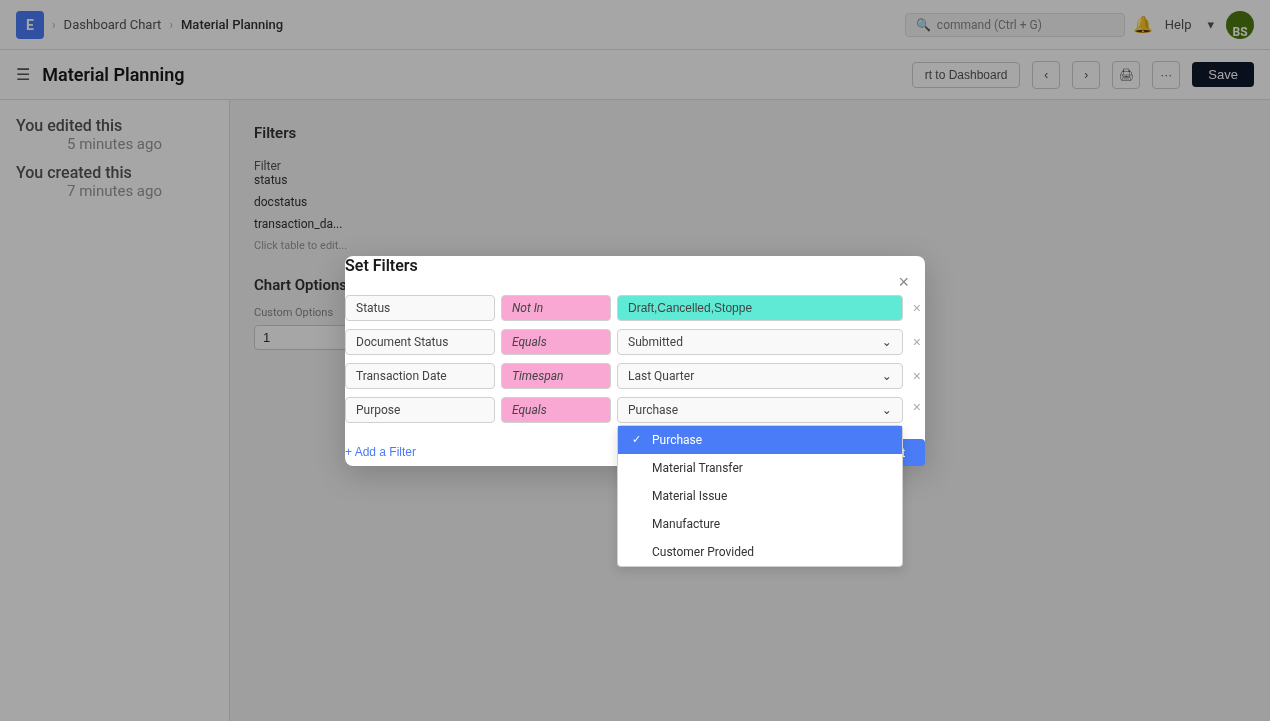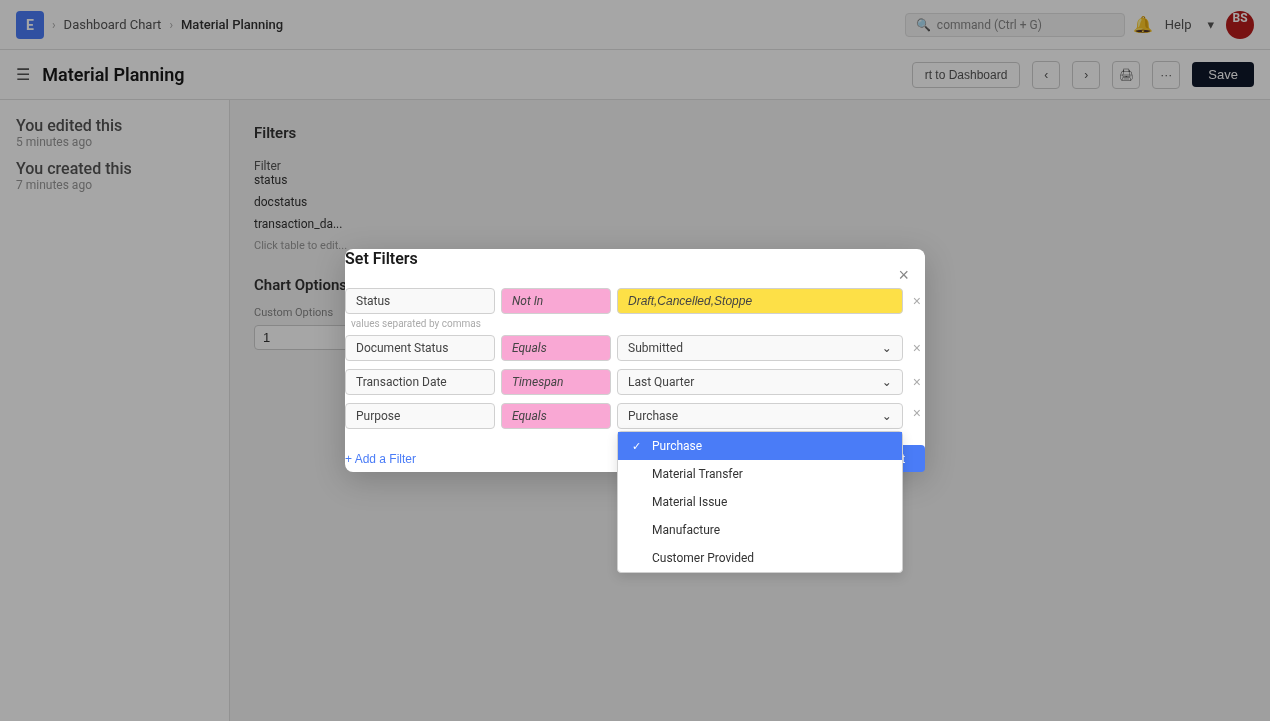--- a/index.html
+++ b/index.html
@@ -51,22 +51,22 @@
       border: 1px solid #e0e0e0;
       width: 220px;
     }
     .nav-actions { display: flex; align-items: center; gap: 12px; }
     .nav-bell { font-size: 16px; color: #555; cursor: pointer; }
     .nav-help {
       display: flex; align-items: center; gap: 16px;
       font-size: 13px; color: #555; cursor: pointer;
     }
     .nav-avatar {
-      width: 28px; height: 28px; background: #b91c1c;
-      border-radius: 50%; display: flex; align-items: flex-start;
+      width: 28px; height: 28px; background: #4d7c0f;
+      border-radius: 50%; display: flex; align-items: flex-end;
       justify-content: center; color: #fff; font-weight: bold; font-size: 12px;
     }
 
     
     .sub-header {
       height: 50px;
       background: #fff;
       border-bottom: 1px solid #e0e0e0;
       display: flex; align-items: center;
       padding: 0 16px; gap: 12px;
@@ -101,21 +101,21 @@
     .sidebar {
       width: 230px;
       background: #fff;
       border-right: 1px solid #e0e0e0;
       padding: 16px;
       font-size: 12px;
       color: #666;
     }
     .sidebar-event { margin-bottom: 10px; }
     .sidebar-event .who { color: #555; font-weight: 500; font-size: 16px; }
-    .sidebar-event .when { color: #999; font-size: 12px; }
+    .sidebar-event .when { color: #999; font-size: 15px; text-align: center; }
 
     
     .main-content {
       flex: 1;
       padding: 24px;
       background: #f5f5f5;
       overflow-y: auto;
     }
     .section-title { font-size: 15px; font-weight: 600; color: #333; margin-bottom: 16px; }
     .filter-row {
@@ -177,22 +177,21 @@
       flex: 0 0 110px;
       border: 1px solid #d0d0d0; border-radius: 4px;
       padding: 5px 10px; font-size: 12px; color: #444;
       background: #f9a8d4;
       font-style: italic;
     }
     .modal-value {
       flex: 1;
       border: 1px solid #d0d0d0; border-radius: 4px;
       padding: 5px 10px; font-size: 12px; color: #444;
-      background: #fde047;
-      font-style: italic;
+      background: #5eead4;
     }
     .modal-value-select {
       flex: 1;
       border: 1px solid #d0d0d0; border-radius: 4px;
       padding: 5px 10px; font-size: 12px; color: #444;
       background: #f9f9f9;
       display: flex; align-items: center; justify-content: space-between;
       cursor: pointer; position: relative;
     }
     .hint-text { font-size: 10px; color: #aaa; margin-left: 6px; margin-top: -4px; margin-bottom: 6px; }
@@ -334,21 +333,20 @@
     <div class="modal">
       <div class="modal-title">Set Filters</div>
       <button class="modal-close">×</button>
 
       <div class="modal-filter-row">
         <div class="modal-field">Status</div>
         <div class="modal-operator">Not In</div>
         <input class="modal-value" type="text" value="Draft,Cancelled,Stoppe" style="">
         <button class="remove-btn">×</button>
       </div>
-      <div class="hint-text">values separated by commas</div>
 
       <div class="modal-filter-row">
         <div class="modal-field">Document Status</div>
         <div class="modal-operator">Equals</div>
         <div class="modal-value-select">
           <span>Submitted</span>
           <span>⌄</span>
         </div>
         <button class="remove-btn">×</button>
       </div>

